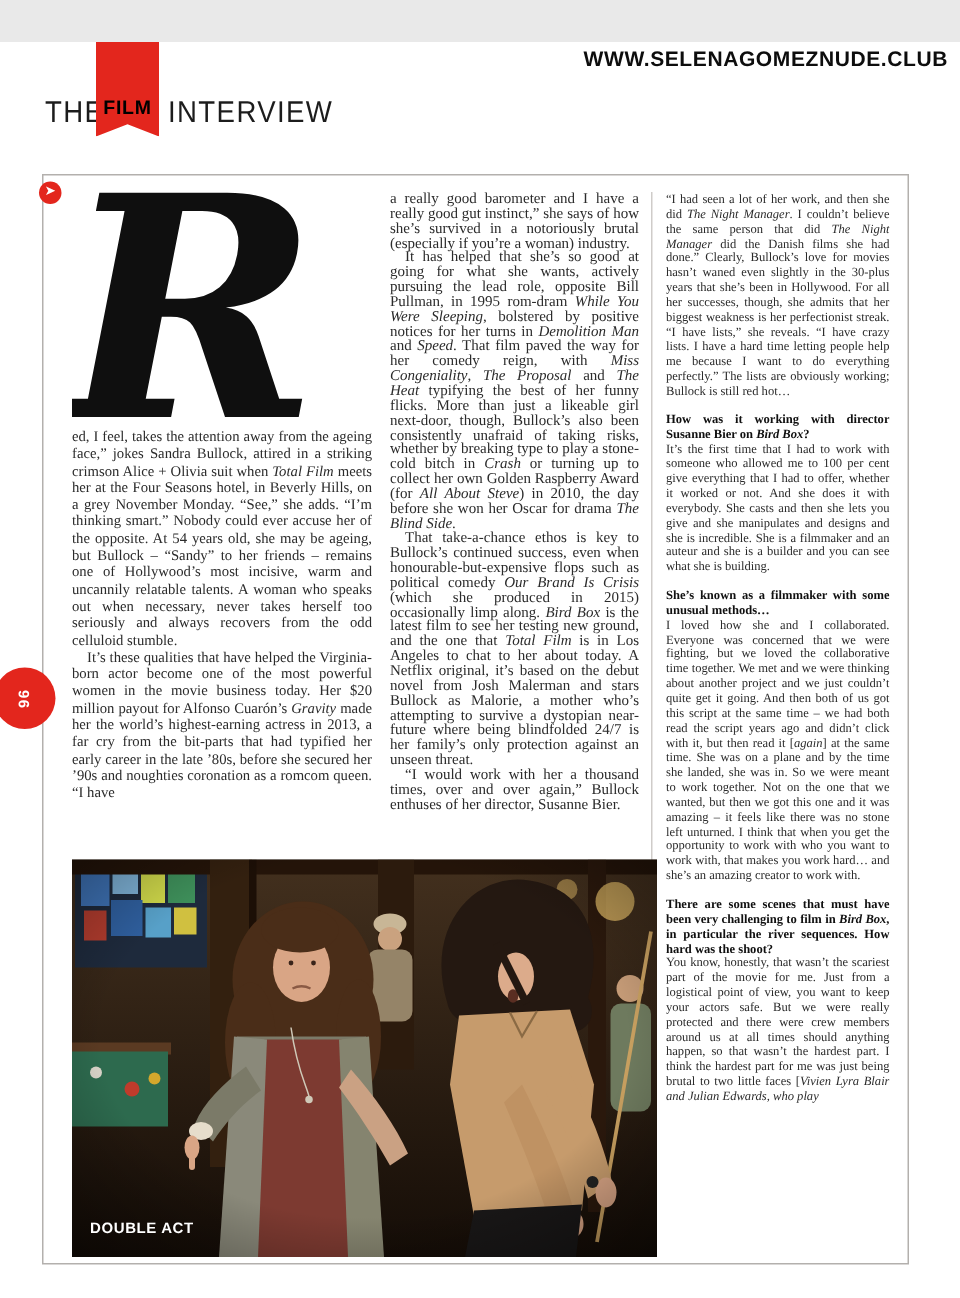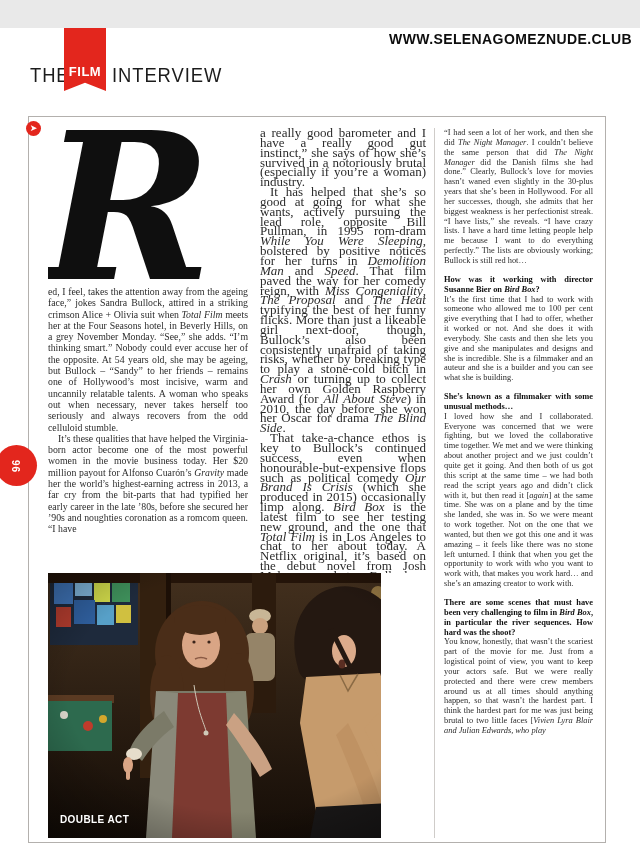--- a/index.html
+++ b/index.html
@@ -12,47 +12,47 @@
     text-shadow:-1px -1px 0 #fff,1px -1px 0 #fff,-1px 1px 0 #fff,1px 1px 0 #fff,0 0 2px #fff;}
 
   
   .hdr-the,.hdr-interview{position:absolute;top:36px;font-family:"Liberation Sans",sans-serif;
     font-size:20px;font-weight:500;letter-spacing:1px;color:#1c1c1c;transform:scaleX(.92);transform-origin:left;}
   .hdr-the{left:30px;}
   .hdr-interview{left:112px;}
   .ribbon{position:absolute;left:64px;top:0;width:42px;height:63px;background:#e3261d;
     clip-path:polygon(0 0,100% 0,100% 100%,50% 87%,0 100%);}
   .ribbon .film{position:absolute;bottom:12px;width:100%;text-align:center;
-    font-family:"Liberation Sans",sans-serif;font-weight:800;font-size:13px;color:#ffffff;letter-spacing:.5px;}
+    font-family:"Liberation Sans",sans-serif;font-weight:800;font-size:13px;color:#000000;letter-spacing:.5px;}
 
   
   .frame{position:absolute;left:28px;top:88px;width:578px;height:727px;border:1px solid #b3b0ad;box-sizing:border-box;}
   .arrow-badge{position:absolute;left:26px;top:93px;width:15px;height:15px;border-radius:50%;
     background:#e3261d;color:#fff;font-family:"DejaVu Sans",sans-serif;font-size:9px;line-height:15px;
     text-align:center;}
   .page-badge{position:absolute;left:-4px;top:417px;width:41px;height:41px;border-radius:50%;
     background:#e3261d;}
   .page-badge span{position:absolute;left:0;top:0;width:41px;height:41px;display:flex;align-items:center;
     justify-content:center;transform:rotate(-90deg);color:#fff;font-family:"Liberation Sans",sans-serif;
     font-size:10px;font-weight:700;letter-spacing:1px;}
 
   
   .col{position:absolute;top:100px;text-align:justify;}
   .col p{margin:0;}
   .col1{left:48px;width:200px;height:442px;overflow:hidden;font-size:9.8px;line-height:11.3px;}
-  .col2{left:260px;width:166px;height:445px;overflow:hidden;font-size:13px;line-height:9.85px;font-family:Liberation Serif, serif;}
+  .col2{left:260px;width:166px;height:445px;overflow:hidden;font-size:10px;line-height:9.85px;font-family:Liberation Serif, serif;}
   .col3{left:444px;width:149px;height:714px;overflow:hidden;font-size:8.4px;line-height:9.85px;}
   .indent{text-indent:10px;}
   .dropcap{font-family:"DejaVu Serif",serif;font-style:italic;font-weight:bold;
     font-size:205px;line-height:158px;color:#0f0f0f;margin-left:-6px;letter-spacing:-4px;}
   .q{font-weight:bold;color:#101010;margin-top:9px !important;}
   .divider{position:absolute;left:434px;top:100px;width:1px;height:710px;background:#cfccc9;}
 
   
-  .photo{position:absolute;left:48px;top:545px;width:333px;height:265px;overflow:hidden;background:#1d140c;}
+  .photo{position:absolute;left:48px;top:545px;width:390px;height:265px;overflow:hidden;background:#1d140c;}
   .photo svg{display:block;}
   .photo-caption{position:absolute;left:12px;bottom:13px;color:#fff;text-align:left;}
   .photo-caption .cap-title{font-family:"Liberation Sans",sans-serif;font-weight:700;font-size:10px;letter-spacing:.4px;}
   .photo-caption .cap-text{font-family:"Liberation Sans",sans-serif;font-size:8.6px;line-height:11.5px;
     white-space:pre-line;margin-top:2px;}
 
   
   .footer-left{position:absolute;left:28px;top:839px;font-family:"Liberation Sans",sans-serif;font-size:8px;}
   .footer-left .brand{font-weight:800;color:#1a1a1a;letter-spacing:.4px;}
   .footer-left .sep{color:#e3261d;font-weight:700;padding:0 3px;}

